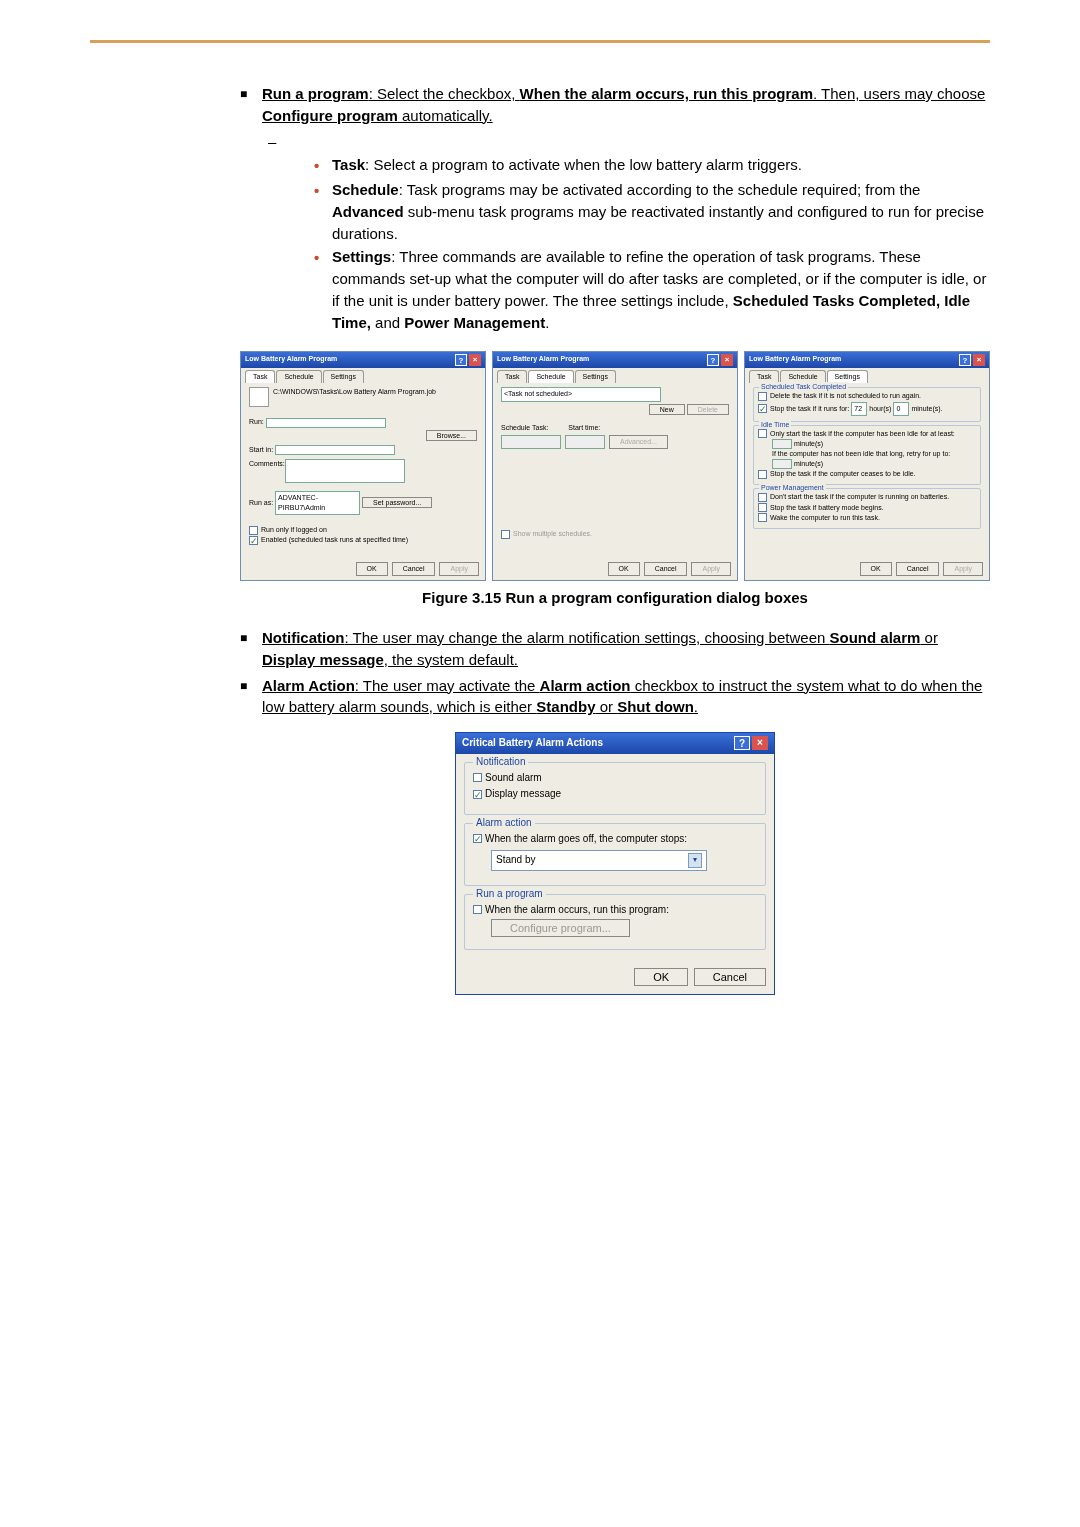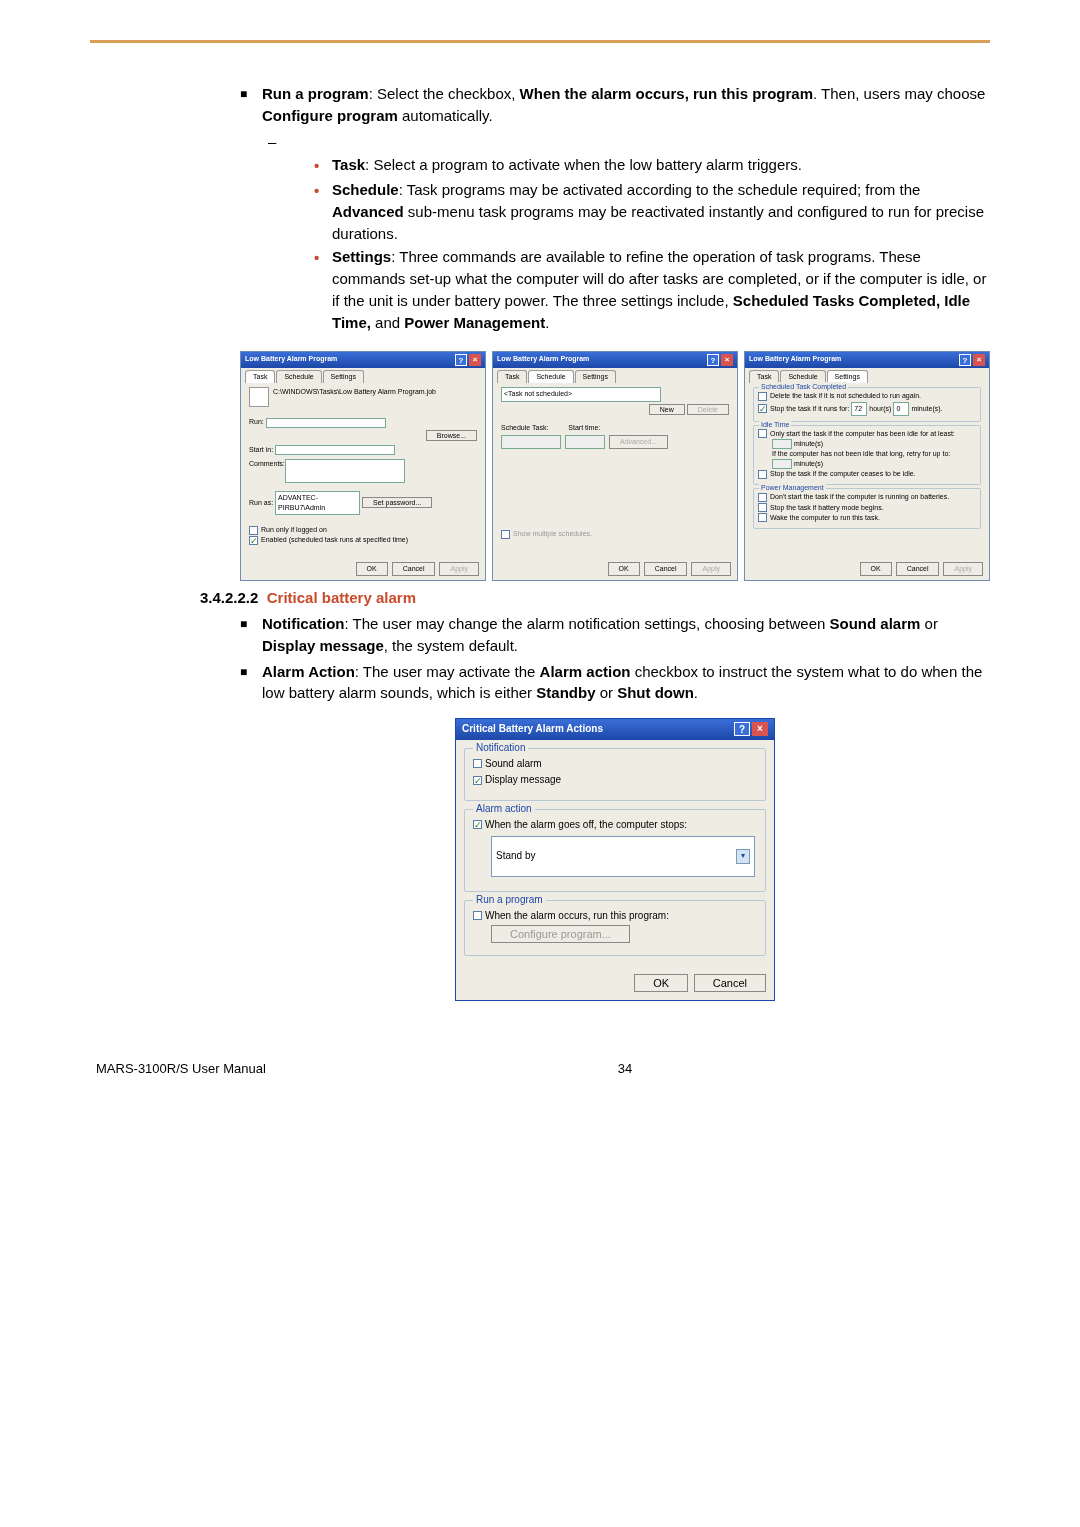--- a/index.html
+++ b/index.html
@@ -2,21 +2,21 @@
 <html><head>
 <meta charset="utf-8">
 <style>
   * { box-sizing: border-box; margin: 0; padding: 0; }
   body { font-family: Arial, Helvetica, sans-serif; background: #fff; width: 1080px; }
   .page { padding: 40px 90px 60px 90px; }
   .rule { border-top: 3px solid #d9a05a; margin-bottom: 40px; }
   .content { margin-left: 150px; font-size: 15px; line-height: 1.45; color: #000; }
   .bullet-item { display: flex; margin-bottom: 4px; }
   .square { flex: 0 0 22px; font-size: 12px; padding-top: 3px; }
-  .bullet-text { flex: 1; }
+  .bullet-text { flex: 1; text-decoration: underline; }
   .dash-item { display: flex; margin-left: 28px; margin-top: 2px; }
   .dash { flex: 0 0 22px; }
   .dot-item { display: flex; margin-left: 74px; margin-top: 2px; }
   .dot { flex: 0 0 18px; color: #c94b2b; font-weight: bold; padding-top:1px;}
   .dot-text { flex: 1; }
   b { font-weight: bold; }
   i { font-style: italic; }
   .figrow { display: flex; gap: 6px; margin: 18px 0 6px 0; }
   .dlg { flex:1; background:#efece3; border:1px solid #6e8db0; font-size:7px; color:#000; height:230px; position:relative; }
   .dlg .tbar { background:linear-gradient(#3a6fd8,#1c47a8); color:#fff; font-weight:bold; padding:2px 4px; display:flex; justify-content:space-between; }
@@ -44,21 +44,21 @@
   .dlg2-wrap{ display:flex; justify-content:center; margin:14px 0 6px 0;}
   .dlg2{ width:320px; background:#efece3; border:1px solid #1c47a8; font-size:10px;}
   .dlg2 .tbar2{ background:linear-gradient(#3a6fd8,#1c47a8); color:#fff; font-weight:bold; padding:3px 6px; display:flex; justify-content:space-between;}
   .dlg2 .tbar2 .tctl{ display:flex; gap:2px;}
   .dlg2 .tbar2 .tctl span{ width:16px; height:14px; text-align:center; line-height:14px; font-size:10px;}
   .dlg2 .tbar2 .tctl span.h{ background:#3a6fd8; border:1px solid #fff; color:#fff;}
   .dlg2 .tbar2 .tctl span.x{ background:#d9534f; color:#fff;}
   .dbody{ padding:8px;}
   .grp2{ border:1px solid #b8c8d8; border-radius:2px; padding:6px 8px 10px 8px; margin-bottom:8px; position:relative;}
   .grp2 .gt2{ position:absolute; top:-8px; left:8px; background:#efece3; padding:0 3px; color:#1c47a8;}
-  .sel{ border:1px solid #7a9bbd; background:#fff; padding:12px 4px; width:264px; display:flex; justify-content:space-between; margin:4px 0 4px 18px;}
+  .sel{ border:1px solid #7a9bbd; background:#fff; padding:2px 4px; width:216px; display:flex; justify-content:space-between; margin:4px 0 4px 18px;}
   .sel .ar{ background:#d4e3f2; border:1px solid #7a9bbd; width:14px; text-align:center; font-size:8px; color:#1c47a8;}
   .btn2{ border:1px solid #888; background:#efece3; padding:2px 18px; font-size:11px;}
   .btn2.dis{ color:#999;}
   .brow2{ text-align:right; padding:4px 8px 8px 0;}
   .line2{ margin:2px 0;}
   .footer{ display:flex; justify-content:space-between; font-size:13px; margin-top:60px; padding:0 6px;}
   .just { text-align: justify; }
 </style>
 </head>
 <body>
@@ -195,24 +195,22 @@
         <div><span class="chk"></span><span>Wake the computer to run this task.</span></div>
       </div>
     </div>
     <div class="btnrow">
             <span class="btn">OK</span>
             <span class="btn">Cancel</span>
             <span class="btn dis">Apply</span>
           </div>
   </div>
 </div>
-
-<div class="sec-head">
-  <span class="sec-num">3.4.2.2.2</span>&nbsp;&nbsp;<span class="sec-title">Critical battery alarm</span>
-</div>
+<div class="caption">Figure 3.15 Run a program configuration dialog boxes</div>
+
 <div class="bullet-item">
   <div class="square">■</div>
   <div class="bullet-text"><b>Notification</b><span>: The user may change the alarm notification settings, choosing between </span><b>Sound alarm</b><span> or </span><b>Display message</b><span>, the system default.</span></div>
 </div>
 <div class="bullet-item">
   <div class="square">■</div>
   <div class="bullet-text"><b>Alarm Action</b><span>: The user may activate the </span><b>Alarm action</b><span> checkbox to instruct the system what to do when the low battery alarm sounds, which is either </span><b>Standby</b><span> or </span><b>Shut down</b><span>.</span></div>
 </div>
 
 <div class="dlg2-wrap">
@@ -244,19 +242,14 @@
         <div style="margin:4px 0 2px 18px;"><span class="btn2 dis">Configure program...</span></div>
       </div>
     </div>
     <div class="brow2"><span class="btn2">OK</span>&nbsp;&nbsp;<span class="btn2">Cancel</span></div>
   </div>
 </div>
 
 
 </div>
 
-<div class="footer">
-  <span>MARS-3100R/S User Manual</span>
-  <span>34</span>
-  <span></span>
-</div>
 
 </div>
 
 </body></html>

